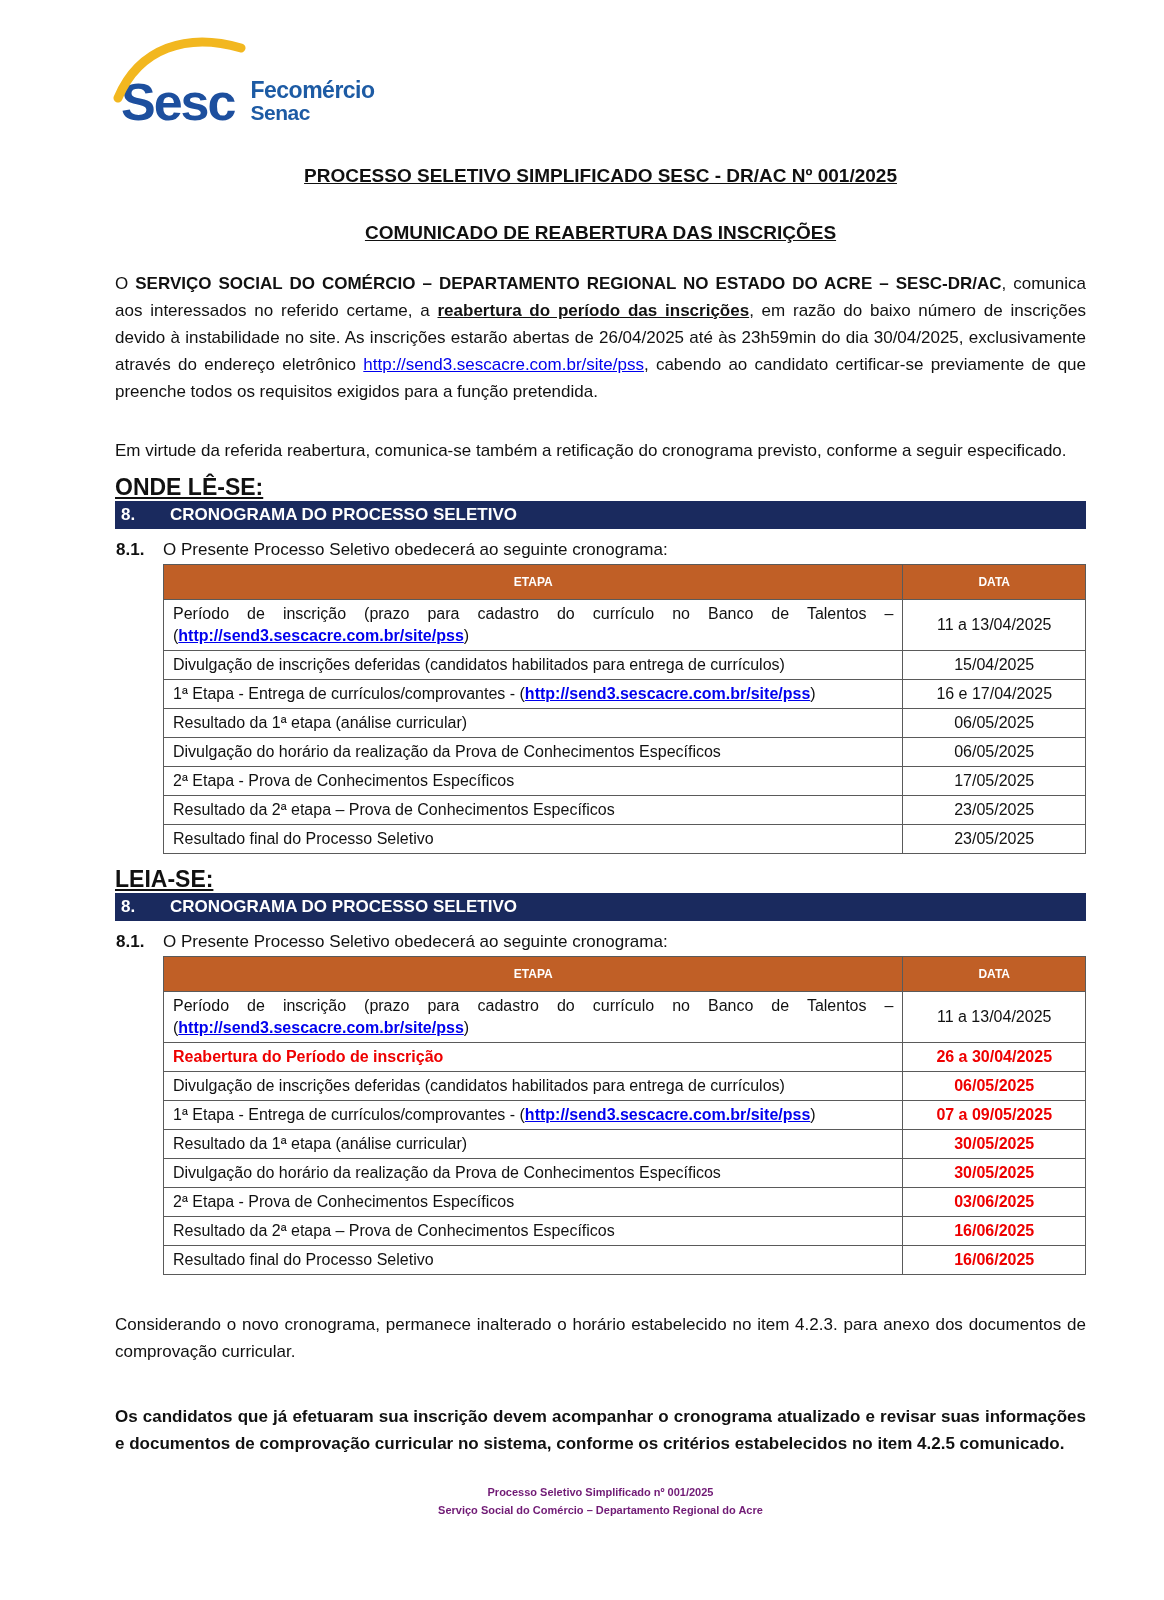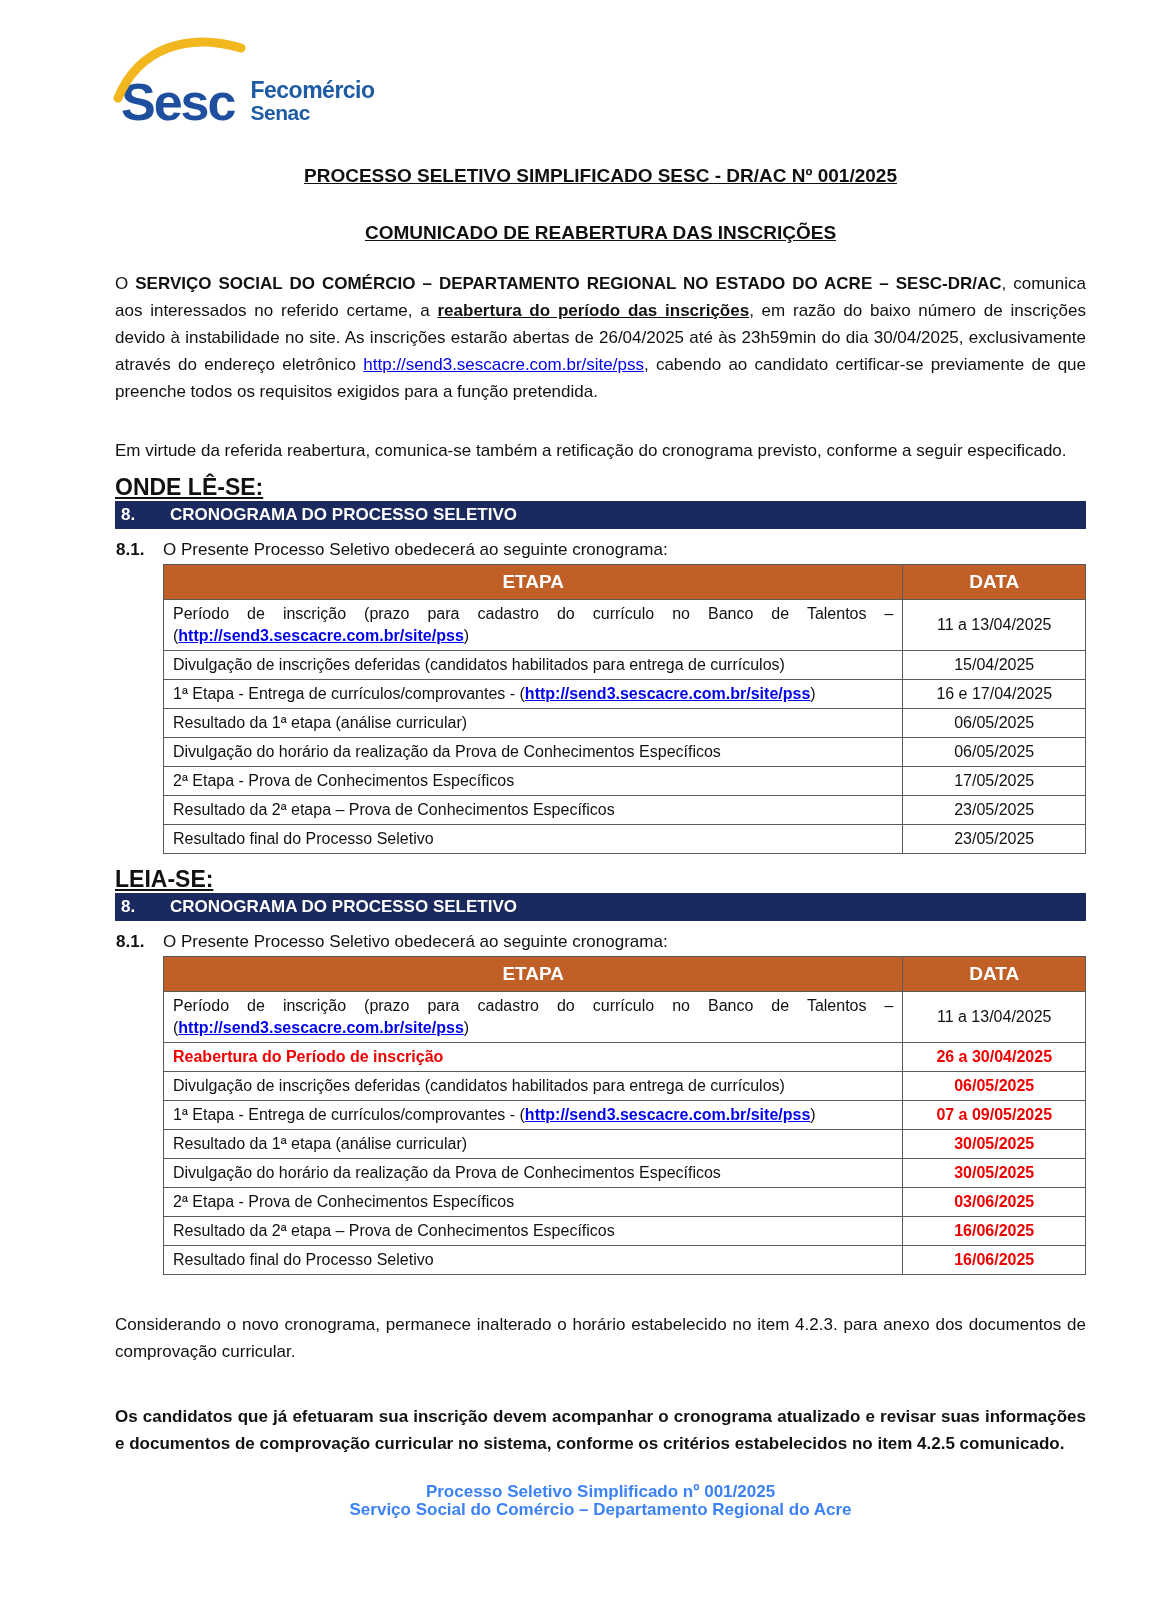--- a/index.html
+++ b/index.html
@@ -45,34 +45,34 @@
   
   .section-bar{background:var(--navy);color:#fff;font-weight:bold;font-size:17px;
     display:flex;align-items:center;height:28px;padding-left:6px;margin-bottom:9px;}
   .section-num{width:49px;flex:0 0 49px;}
   .subsection-line{display:flex;font-size:17px;line-height:24px;margin-bottom:2px;}
   .subsection-num{width:48px;flex:0 0 48px;font-weight:bold;padding-left:1px;}
 
   
   table.schedule{border-collapse:collapse;width:calc(100% - 48px);margin-left:48px;table-layout:fixed;}
   table.schedule th,table.schedule td{border:1px solid var(--border);}
-  table.schedule th{background:var(--orange);color:#fff;font-weight:bold;font-size:19px;height:35px;text-align:center;}
+  table.schedule th{background:var(--orange);color:#fff;font-weight:bold;font-size:12px;height:35px;text-align:center;}
   th.col-etapa{width:80.2%;}
   th.col-data{width:19.8%;}
   td.etapa-cell{font-size:16px;line-height:22px;padding:3px 9px;text-align:justify;}
   td.date-cell{font-size:16px;text-align:center;padding:3px 4px;}
   .cell-link{color:var(--link);font-weight:bold;text-decoration:underline;cursor:pointer;}
   .red-bold{color:var(--red);font-weight:bold;}
   .table-onde{margin-bottom:0;}
 
   .par-closing1{margin-top:36px;}
   .par-closing2{margin-top:38px;font-weight:bold;}
 
   
-  .footer{margin-top:26px;text-align:center;font-size:17px;line-height:18px;color:#3b82f6;}
+  .footer{margin-top:26px;text-align:center;font-size:11px;line-height:18px;color:#701a75;}
   .footer .f1{font-weight:600;}
   .footer .f1 .num{font-weight:800;}
   .footer .f2{font-weight:600;}
 </style>
 </head>
 <body>
 
 <div class="page">
 
   <div class="logo-row">

